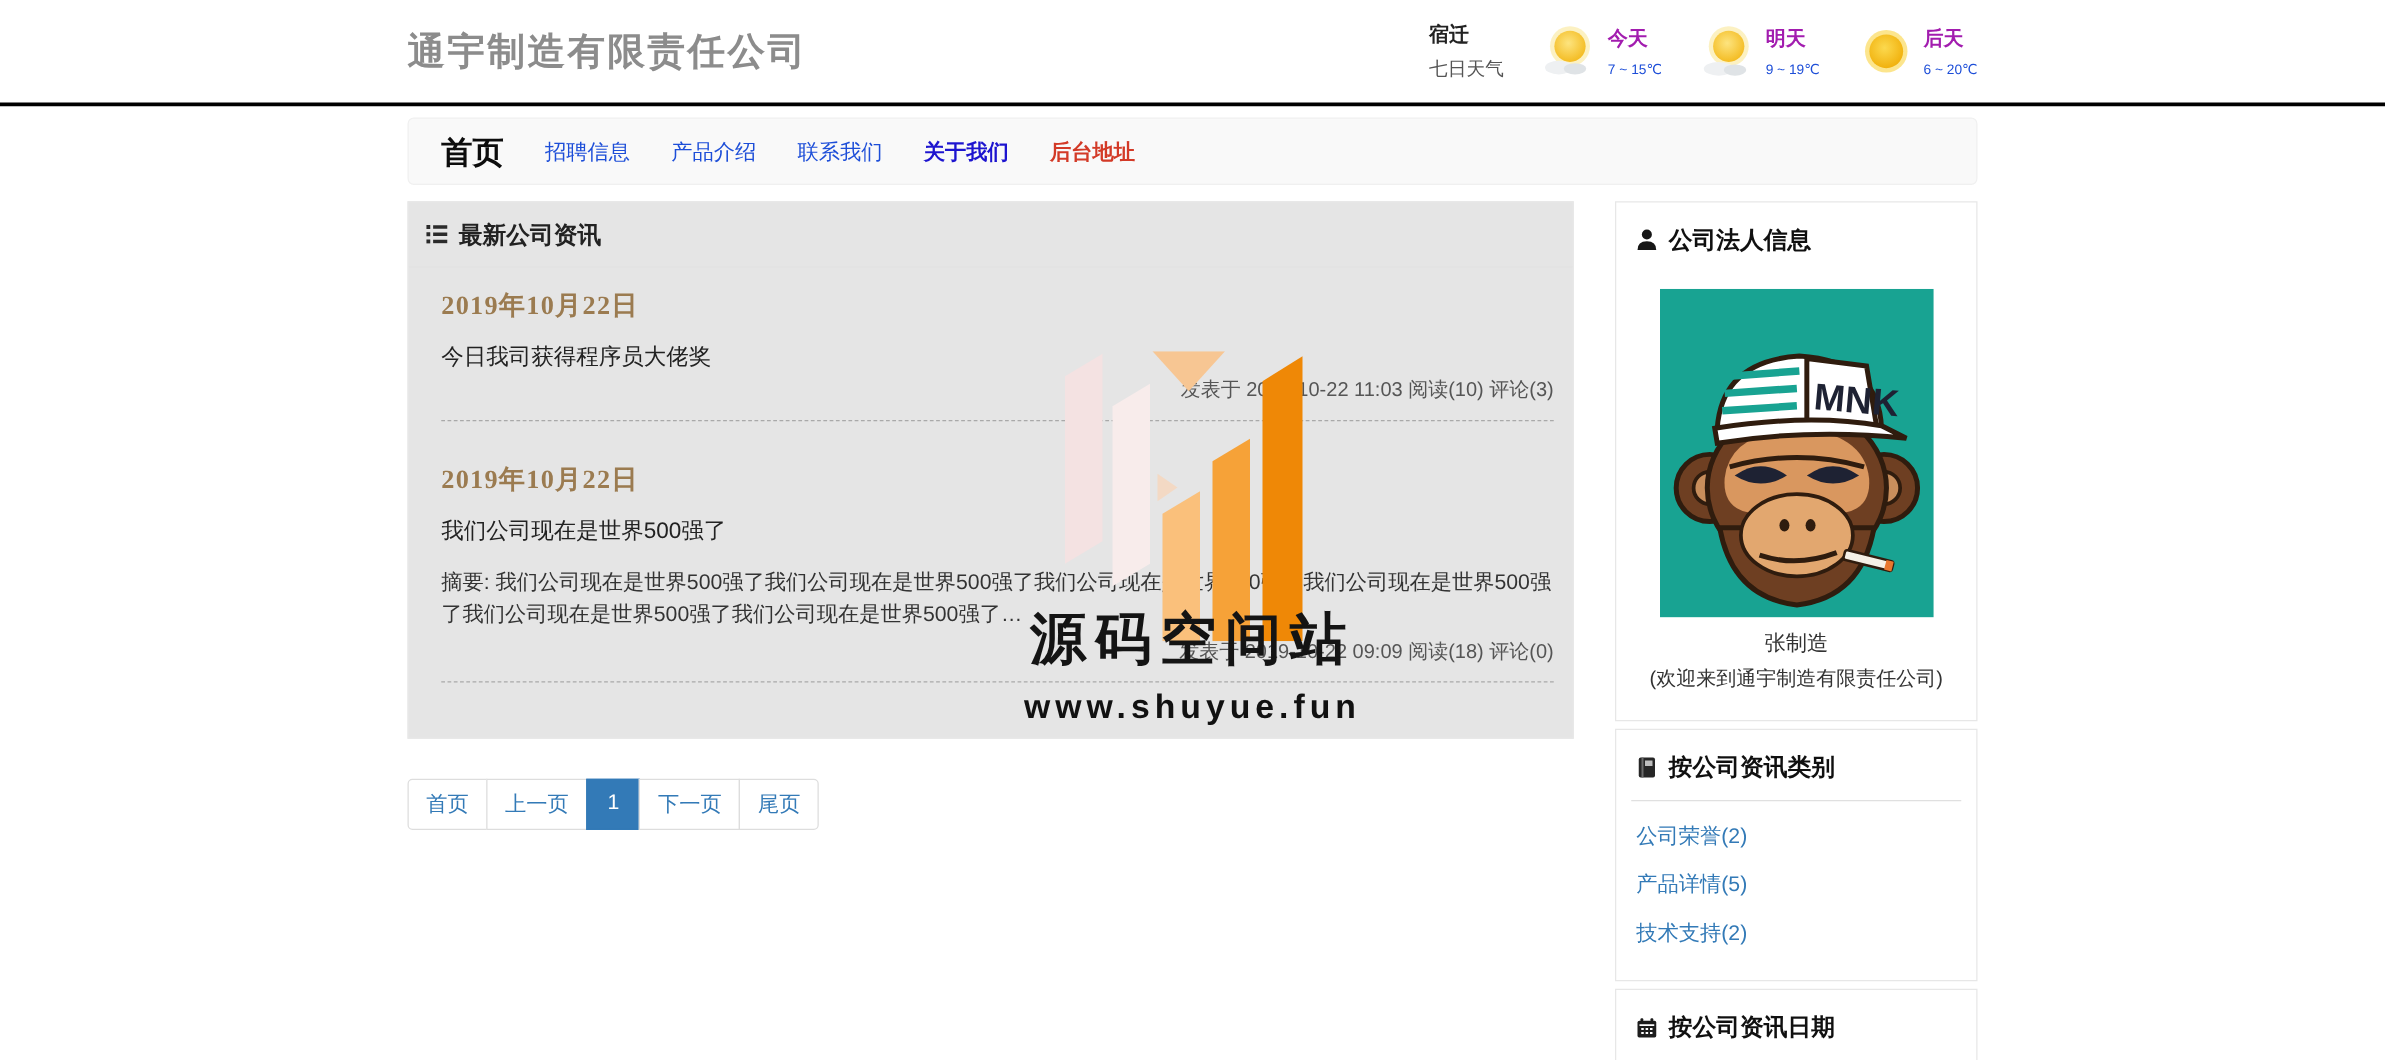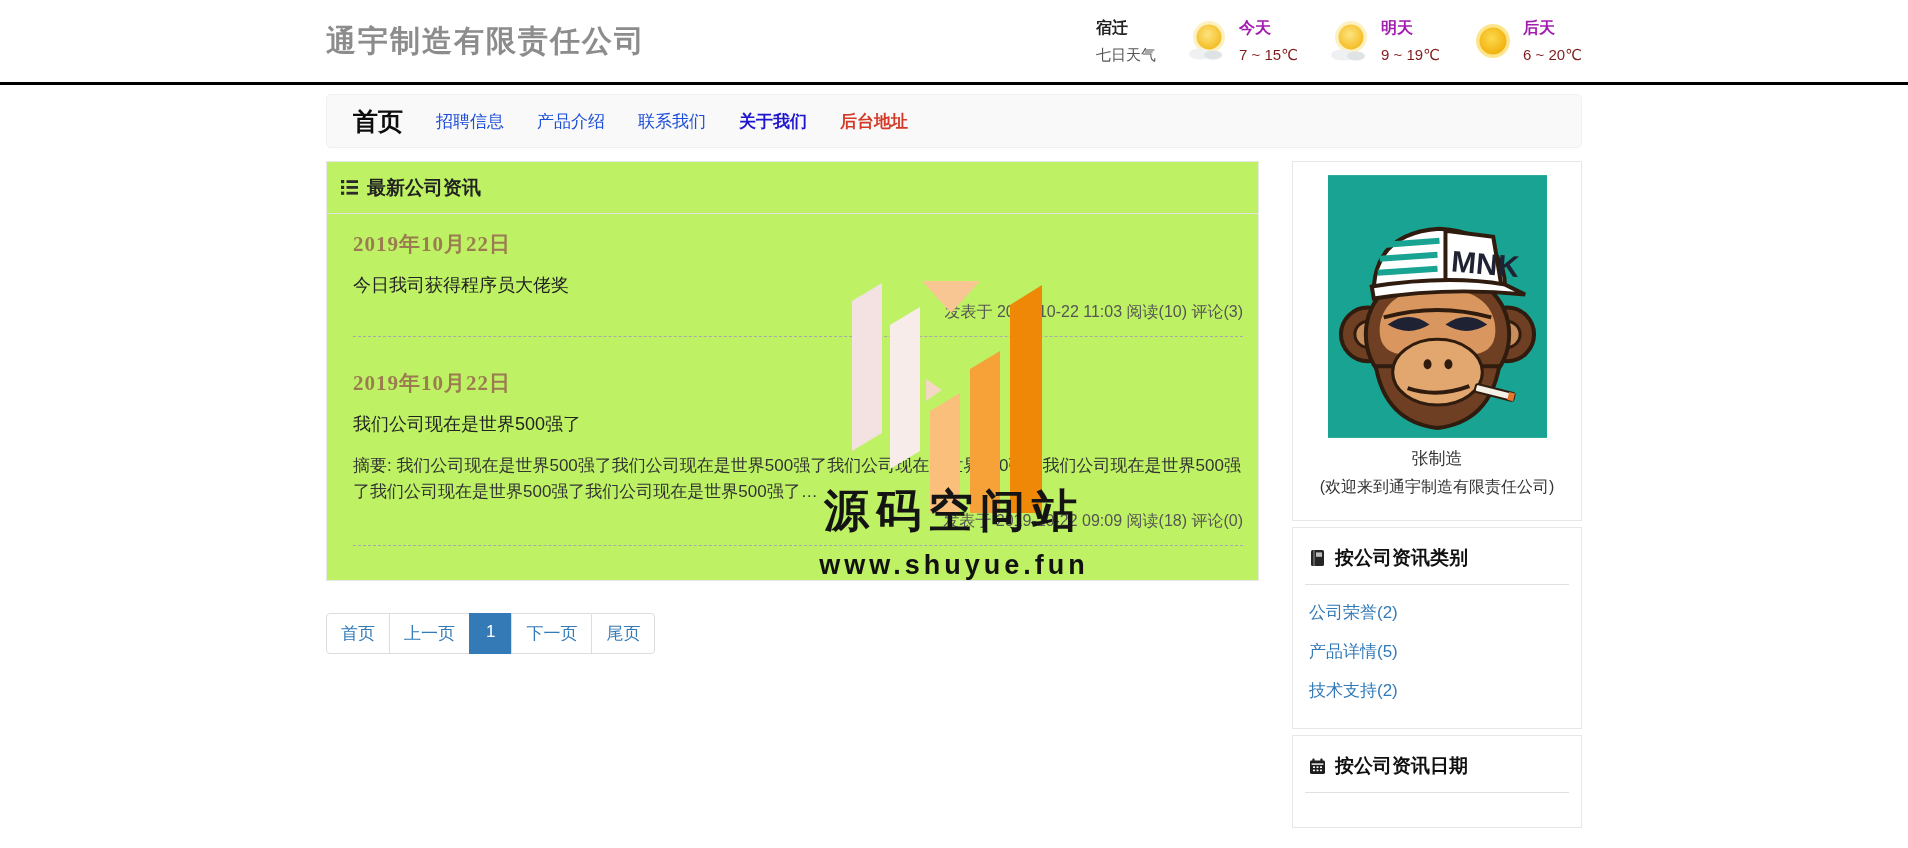--- a/index.html
+++ b/index.html
@@ -16,37 +16,37 @@
   
   .header-wrap { border-bottom:3px solid #000000; }
   .site-header { display:flex; justify-content:space-between; align-items:center; height:82px; }
   .company-title { font-size:30px; font-weight:bold; color:#8c8c8c; letter-spacing:2px; cursor:pointer; }
   .weather { display:flex; align-items:center; gap:30px; }
   .weather-city { text-align:left; }
   .weather-city .city { font-size:16px; font-weight:bold; color:#222; }
   .weather-city .note { font-size:15px; color:#555; margin-top:7px; }
   .weather-day { display:flex; align-items:center; gap:7px; cursor:pointer; }
   .weather-day .txt .lbl { font-size:16px; font-weight:bold; color:#a21caf; }
-  .weather-day .txt .tmp { font-size:15px; color:#7f1d1d; margin-top:7px; }
+  .weather-day .txt .tmp { font-size:11px; color:#1d4ed8; margin-top:7px; }
 
   
   .nav-bar {
     margin-top:9px; background:#f9f9f9; border:1px solid #f0f0f0; border-radius:5px;
     height:54px; display:flex; align-items:center; padding:0 26px; gap:33px;
   }
   .nav-item { font-size:17px; color:#1d4ed8; cursor:pointer; white-space:nowrap; }
   .nav-item.home { font-size:25px; font-weight:bold; color:#0d0d0d; }
   .nav-item.about { color:#1d14cf; font-weight:bold; }
   .nav-item.admin { color:#d33a27; font-weight:bold; }
 
   
   .main { display:flex; gap:33px; margin-top:13px; align-items:flex-start; }
   .left-col { width:933px; }
 
-  .news-card { border:1px solid #e7e7e7; background:#bef264; padding-bottom:34px; }
+  .news-card { border:1px solid #e7e7e7; background:#e5e5e5; padding-bottom:44px; }
   .card-header {
     height:52px; display:flex; align-items:center; gap:9px;
     padding:0 14px; border-bottom:1px solid #e2e2e2;
     font-size:19px; font-weight:bold; color:#222;
   }
   .news-item { padding:16px 15px 0 26px; }
   .news-date {
     font-family:"Liberation Serif","DejaVu Serif",serif;
     font-size:21px; font-weight:bold; color:#9b7b50; letter-spacing:1px;
   }
@@ -217,20 +217,29 @@
         <span class="page-btn">上一页</span>
         <span class="page-btn active">1</span>
         <span class="page-btn">下一页</span>
         <span class="page-btn">尾页</span>
       </div>
     </div>
 
     <div class="sidebar">
 
       <div class="side-box">
+        <div class="side-header">
+          <span class="icon">
+            <svg width="17" height="18" viewBox="0 0 17 18" fill="#161616">
+              <circle cx="8.5" cy="4.6" r="4"></circle>
+              <path d="M1,17 Q1,10 8.5,10 Q16,10 16,17 Z"></path>
+            </svg>
+          </span>
+          <span>公司法人信息</span>
+        </div>
         <div class="legal-body">
           <div class="monkey-wrap">
             <svg width="219" height="263" viewBox="0 0 220 264">
               <rect width="220" height="264" fill="#18a392"></rect>
               <g stroke="#2f1c0e" stroke-width="4">
                 <circle cx="40" cy="160" r="27" fill="#6e3f22"></circle>
                 <circle cx="180" cy="160" r="27" fill="#6e3f22"></circle>
               </g>
               <circle cx="40" cy="160" r="13" fill="#c88e5c" stroke="#2f1c0e" stroke-width="3"></circle>
               <circle cx="180" cy="160" r="13" fill="#c88e5c" stroke="#2f1c0e" stroke-width="3"></circle>

